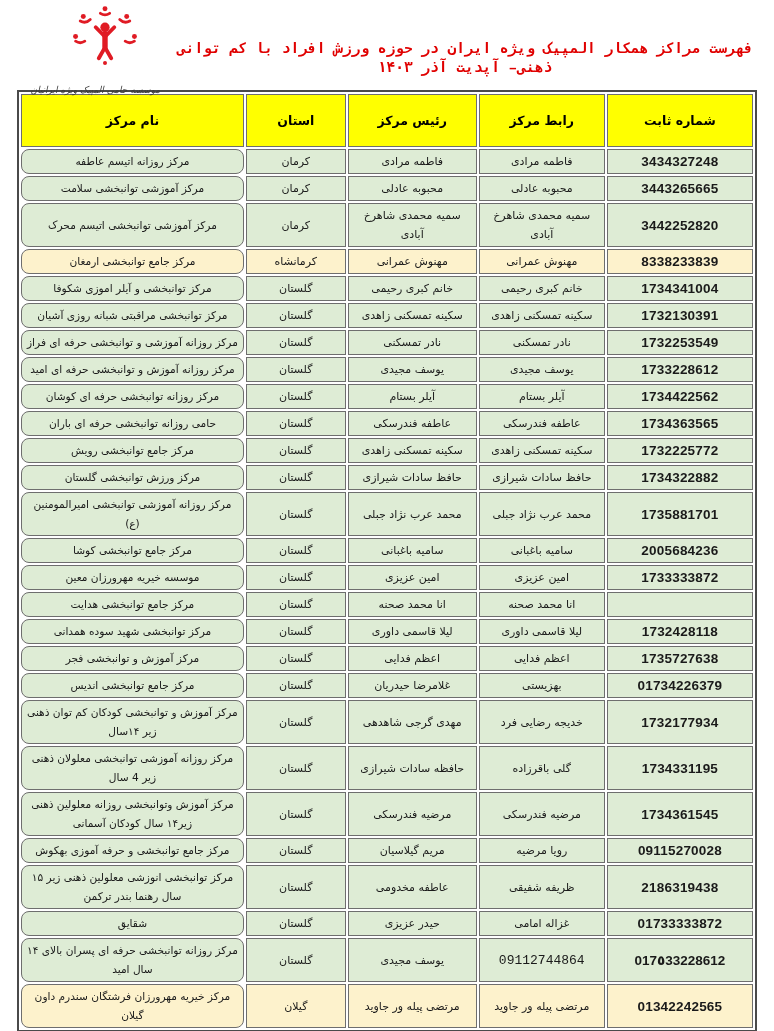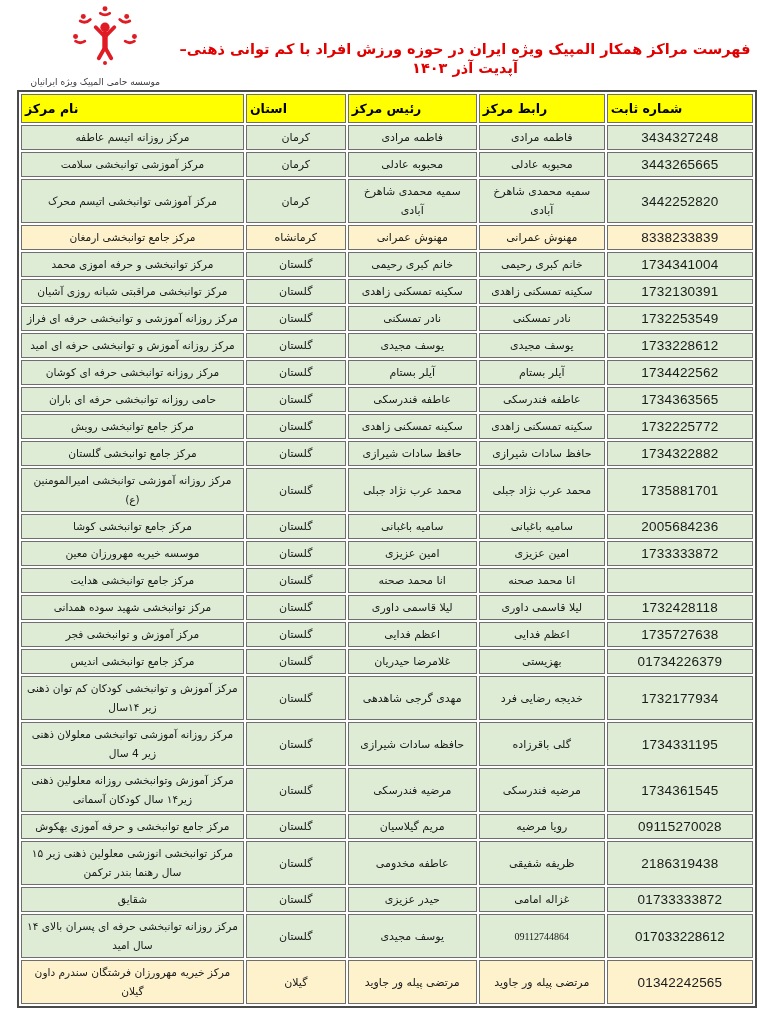--- a/index.html
+++ b/index.html
@@ -5,57 +5,58 @@
   html,body{margin:0;padding:0;background:#ffffff;}
   .page{
     width:774px;height:1031px;background:#ffffff;position:relative;overflow:hidden;
     font-family:"DejaVu Sans",sans-serif;direction:rtl;
   }
   
   .doc-header{position:relative;height:90px;}
   .logo-block{position:absolute;left:50px;top:4px;width:110px;text-align:center;}
   .logo-block svg{display:block;margin:0 auto;}
   .logo-caption{
-    font-size:9px;color:#3a3a3a;margin-top:11px;white-space:nowrap;
-    transform:scaleY(1.05);letter-spacing:0px;
+    font-size:9px;color:#3a3a3a;margin-top:19px;white-space:nowrap;
+    font-style:italic;transform:scaleY(1.05);letter-spacing:0px;
   }
   .doc-title{
     position:absolute;top:40px;right:6px;left:162px;text-align:center;
     font-size:14.5px;font-weight:bold;color:var(--title-color,#e00000);
     line-height:1.3;
+    font-family:Liberation Mono, monospace;
   }
   
   .table-wrap{width:740px;margin:0 auto;}
   table.centers-table{
     width:740px;table-layout:fixed;
     border-collapse:separate;border-spacing:2px;
     background:#ffffff;border:2px solid #4a4a4a;
   }
   col.c-phone{width:145px;}
   col.c-liaison{width:125px;}
   col.c-head{width:128px;}
   col.c-province{width:99px;}
   col.c-name{width:221px;}
   th{
     background:var(--header-yellow,#ffff00);
     border:1px solid #6e6e6e;
     font-size:12.5px;font-weight:bold;color:#000;
-    padding:6px 3px;text-align:left;
+    padding:18px 3px;text-align:center;
   }
   td{
     border:1px solid #6e6e6e;
     font-size:11px;color:#1a1a1a;
     padding:2px 5px;text-align:center;vertical-align:middle;
     line-height:19px;word-wrap:break-word;
   }
   td.bg-green{background:var(--row-green,#deecd5);}
   td.bg-cream{background:var(--row-cream,#fdf2cc);}
-  td.cell-phone{font-family:"Liberation Sans","DejaVu Sans",sans-serif;font-size:13.5px;letter-spacing:.2px;}
-  td.cell-name{font-size:10.6px;}
-  td.digits{font-family:Liberation Serif, serif;font-size:10px;}
+  td.cell-phone{font-family:"Liberation Sans","DejaVu Sans",sans-serif;font-size:13.5px;letter-spacing:.2px;font-weight:bold;}
+  td.cell-name{font-size:10.6px;border-radius:8px;}
+  td.digits{font-family:Liberation Mono, monospace;font-size:13px;}
 </style>
 </head>
 <body>
 
 <div class="page" style="--title-color: #e00000; --header-yellow: #ffff00; --row-green: #deecd5; --row-cream: #fdf2cc;">
 
   <div class="doc-header">
     <div class="logo-block">
       <span>
         <svg width="78" height="62" viewBox="0 0 100 80">
@@ -132,21 +133,21 @@
             <td class="cell-liaison bg-cream">مهنوش عمرانی</td>
             <td class="cell-head bg-cream">مهنوش عمرانی</td>
             <td class="cell-province bg-cream">کرمانشاه</td>
             <td class="cell-name bg-cream">مرکز جامع توانبخشی ارمغان</td>
           </tr>
           <tr>
             <td class="cell-phone bg-green">1734341004</td>
             <td class="cell-liaison bg-green">خانم کبری رحیمی</td>
             <td class="cell-head bg-green">خانم کبری رحیمی</td>
             <td class="cell-province bg-green">گلستان</td>
-            <td class="cell-name bg-green">مرکز توانبخشی و حرفه اموزی محمد</td>
+            <td class="cell-name bg-green">مرکز توانبخشی و آیلر اموزی شکوفا</td>
           </tr>
           <tr>
             <td class="cell-phone bg-green">1732130391</td>
             <td class="cell-liaison bg-green">سکینه تمسکنی زاهدی</td>
             <td class="cell-head bg-green">سکینه تمسکنی زاهدی</td>
             <td class="cell-province bg-green">گلستان</td>
             <td class="cell-name bg-green">مرکز توانبخشی مراقبتی شبانه روزی آشیان</td>
           </tr>
           <tr>
             <td class="cell-phone bg-green">1732253549</td>
@@ -181,21 +182,21 @@
             <td class="cell-liaison bg-green">سکینه تمسکنی زاهدی</td>
             <td class="cell-head bg-green">سکینه تمسکنی زاهدی</td>
             <td class="cell-province bg-green">گلستان</td>
             <td class="cell-name bg-green">مرکز جامع توانبخشی رویش</td>
           </tr>
           <tr>
             <td class="cell-phone bg-green">1734322882</td>
             <td class="cell-liaison bg-green">حافظ سادات شیرازی</td>
             <td class="cell-head bg-green">حافظ سادات شیرازی</td>
             <td class="cell-province bg-green">گلستان</td>
-            <td class="cell-name bg-green">مرکز جامع توانبخشی گلستان</td>
+            <td class="cell-name bg-green">مرکز ورزش توانبخشی گلستان</td>
           </tr>
           <tr>
             <td class="cell-phone bg-green">1735881701</td>
             <td class="cell-liaison bg-green">محمد عرب نژاد جبلی</td>
             <td class="cell-head bg-green">محمد عرب نژاد جبلی</td>
             <td class="cell-province bg-green">گلستان</td>
             <td class="cell-name bg-green">مرکز روزانه آموزشی توانبخشی امیرالمومنین (ع)</td>
           </tr>
           <tr>
             <td class="cell-phone bg-green">2005684236</td>

